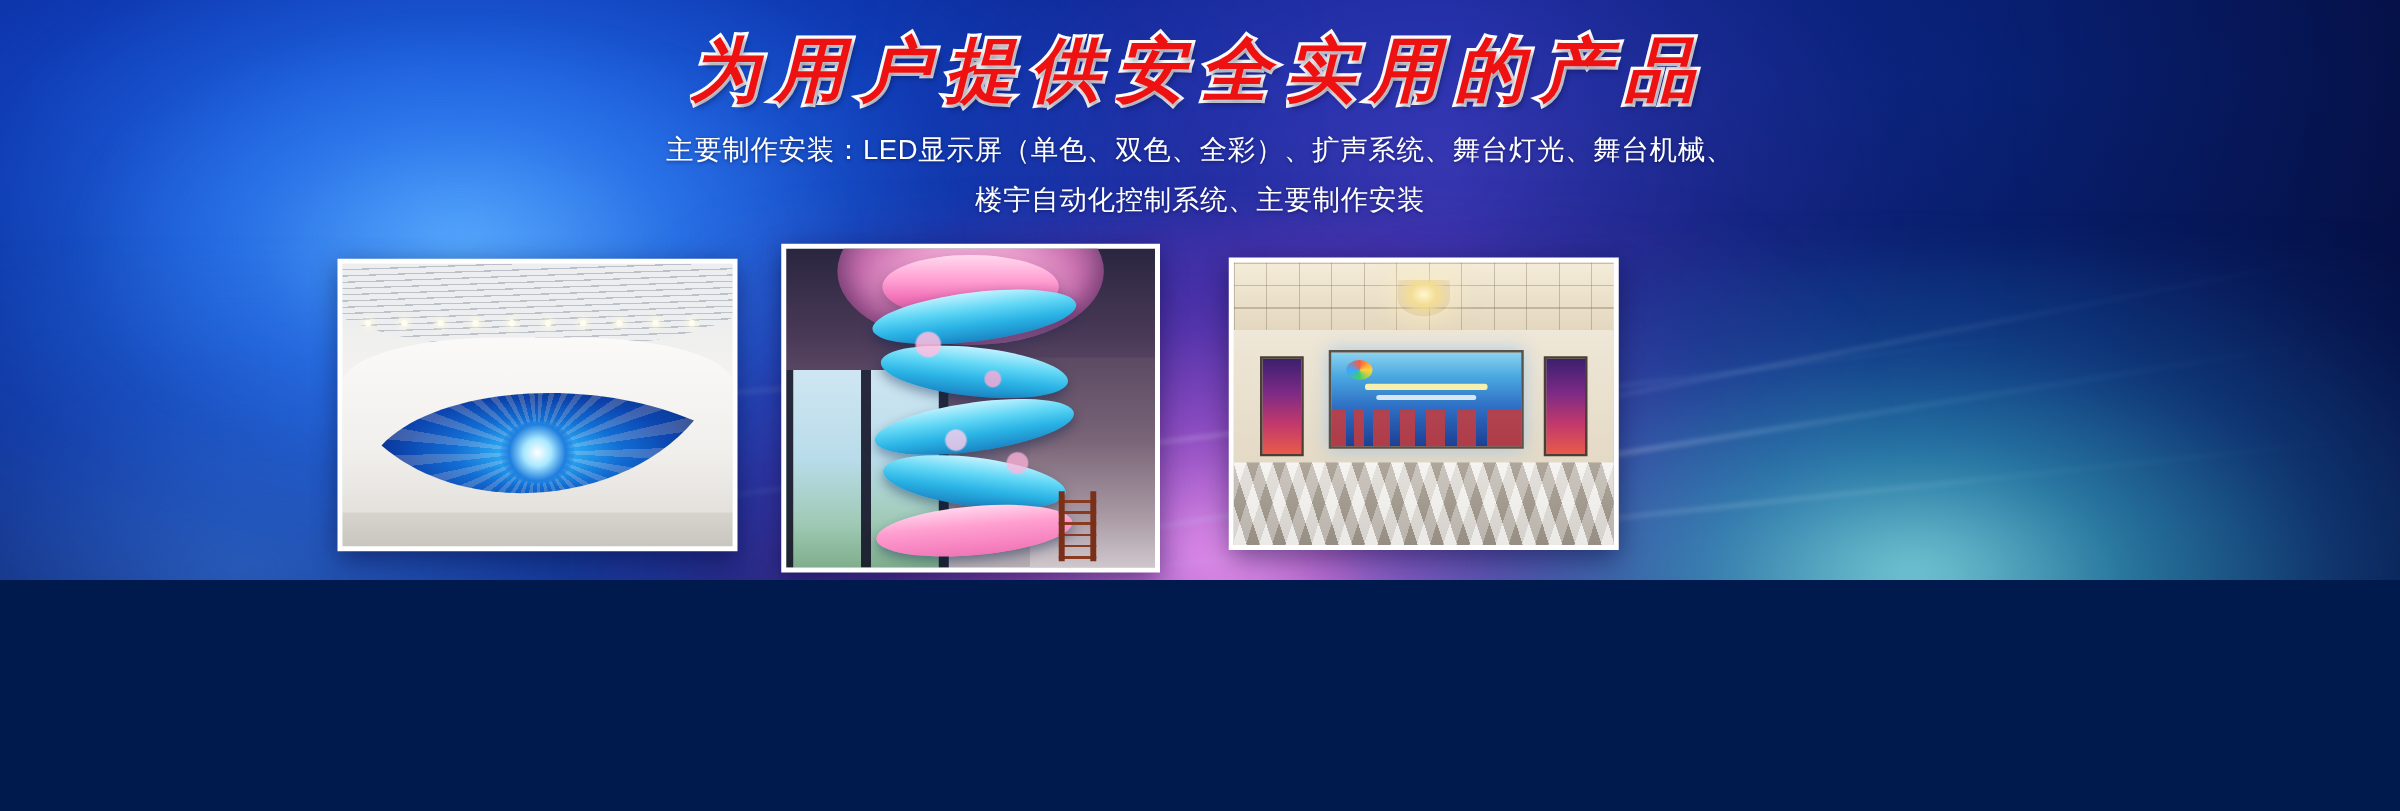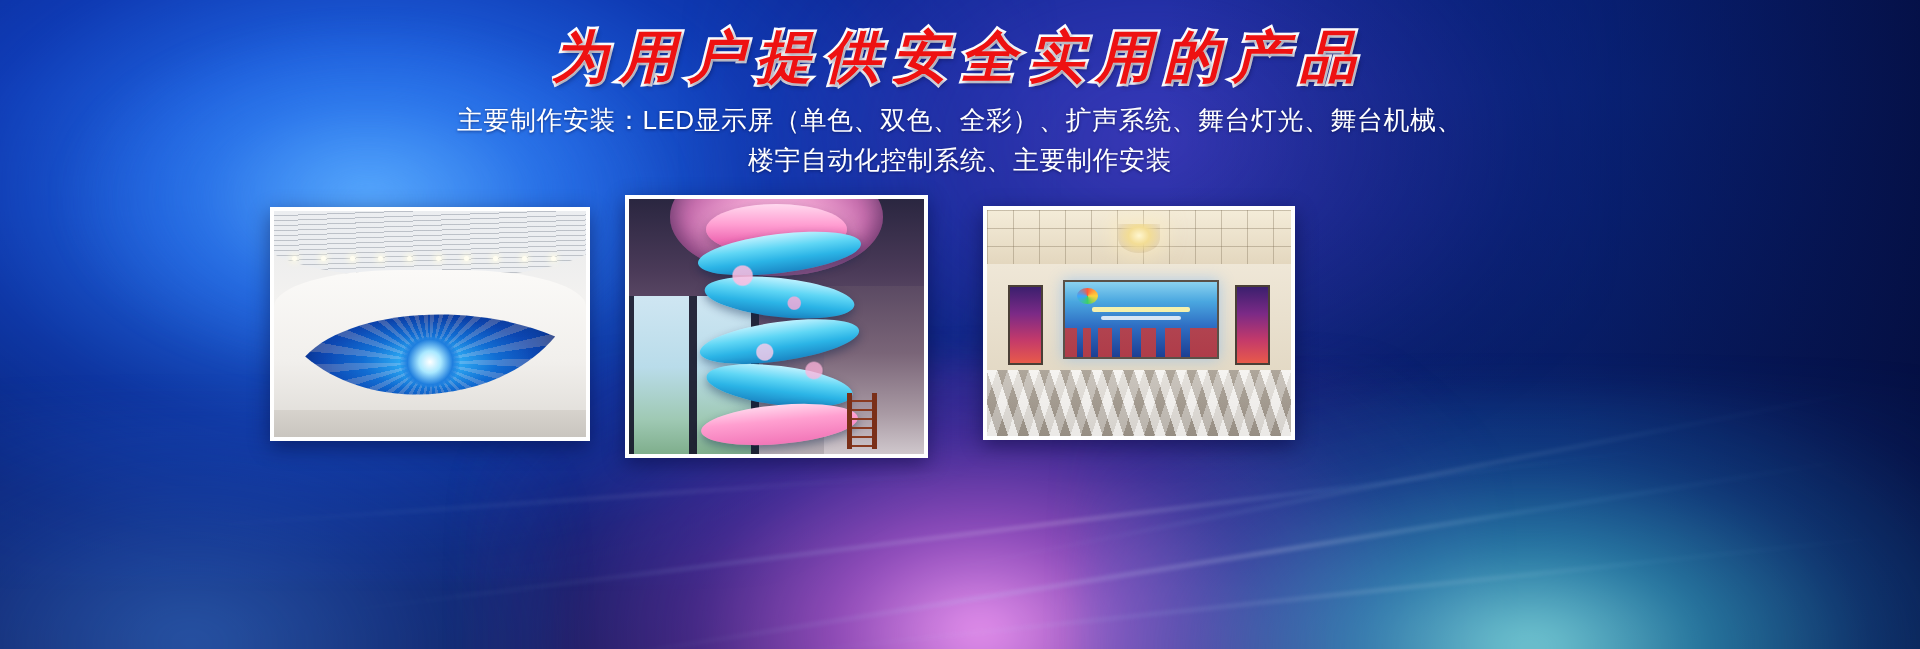--- a/index.html
+++ b/index.html
@@ -8,21 +8,21 @@
     background: #001a4d;
   }
   body {
     font-family: "Liberation Sans", "DejaVu Sans", sans-serif;
   }
 
   
   .banner {
     position: relative;
     width: 1920px;
-    height: 649px;
+    height: 464px;
     overflow: hidden;
     background: #0b2a8a;
   }
 
   
   .bg-base {
     position: absolute;
     inset: 0;
     background: linear-gradient(180deg,
         #0a2c9a 0%,
@@ -191,21 +191,21 @@
        0 0 2px rgba(255,255,255,0.85),
        2px 3px 5px rgba(0,0,40,0.45);
   }
 
   .subtitle {
     position: absolute;
     top: 100px;
     left: 0;
     right: 0;
     color: #ffffff;
-    font-size: 26px;
+    font-size: 22px;
     line-height: 40px;
     letter-spacing: 0.5px;
     text-shadow: 0 1px 3px rgba(0,10,60,0.55);
   }
   .subtitle .line { display: block; white-space: nowrap; }
 
   
   .gallery {
     position: absolute;
     left: 0;

